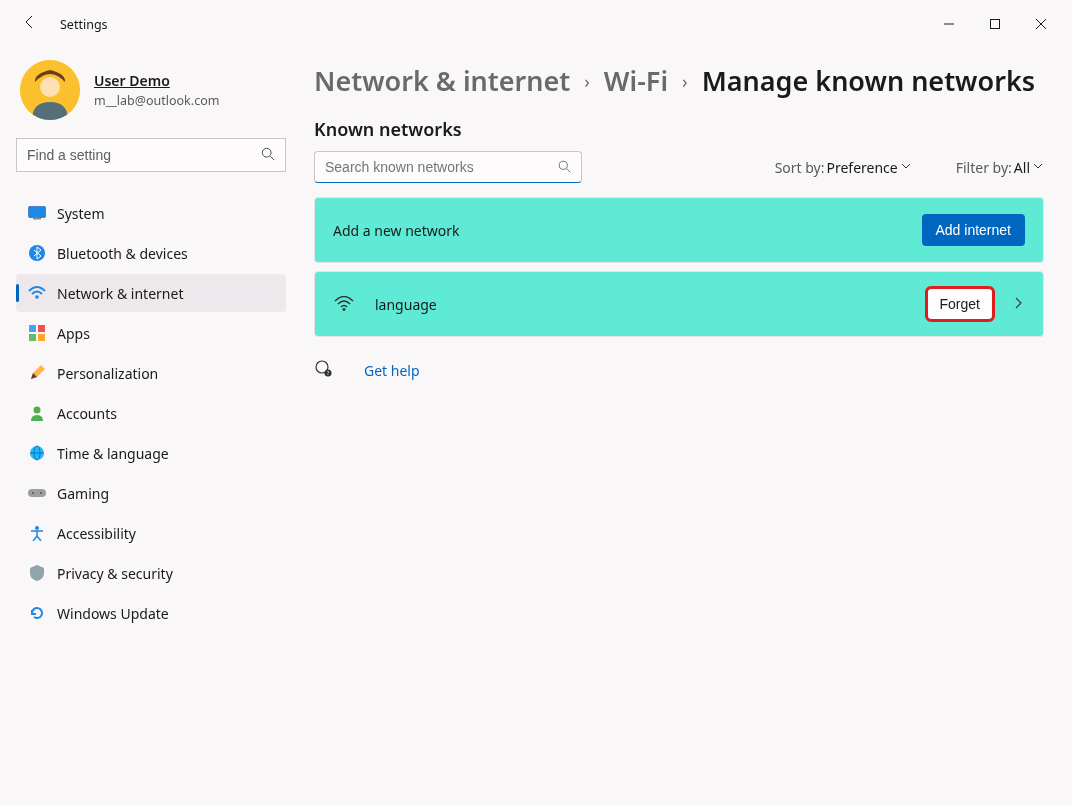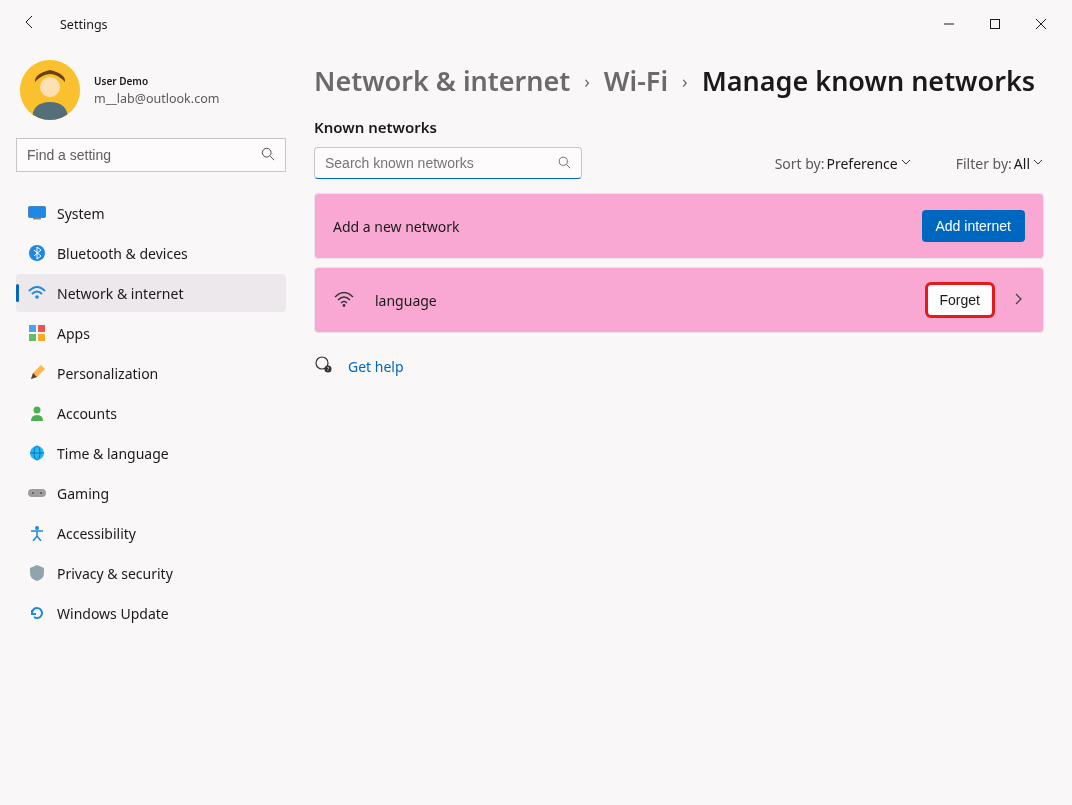--- a/index.html
+++ b/index.html
@@ -35,21 +35,21 @@
     padding: 10px 14px 0 16px;
     flex-shrink: 0;
   }
   .profile { display:flex; align-items:center; gap:14px; padding: 2px 4px 18px 4px; }
   .avatar {
     width: 60px; height:60px; border-radius:50%;
     background: radial-gradient(circle at 50% 45%, #ffcf33 0 60%, #f2b200 100%);
     display:flex; align-items:center; justify-content:center; overflow:hidden;
     position:relative;
   }
-  .profile-text .name { font-size:10px; font-weight:600; }
+  .profile-text .name { font-size:14px; font-weight:600;text-decoration:underline; }
   .profile-text .email { font-size:12.5px; color:#5a5a5a; margin-top:2px;}
 
   .searchbox {
     display:flex; align-items:center;
     height: 34px;
     border:1px solid #c9c6c8;
     border-radius:0;
     background:#fdfbfc;
     padding: 0 10px;
     margin-bottom: 22px;
@@ -87,40 +87,40 @@
     display:flex; align-items:center; gap:14px;
     font-size: 27px;
     font-weight:600;
     color:#6a6a6a;
     margin-bottom: 18px;
     flex-wrap: wrap;
   }
   .breadcrumb .sep { font-size:18px; color:#6a6a6a; font-weight:400;}
   .breadcrumb .current { color:#1a1a1a; }
 
-  .section-label { font-size:15px; font-weight:600; margin-bottom:10px; }
+  .section-label { font-size:18px; font-weight:600; margin-bottom:10px; }
 
   .toolbar-row { display:flex; align-items:center; gap:20px; margin-bottom:14px; flex-wrap:wrap;}
   .net-search {
     width: 268px; height:32px;
     display:flex; align-items:center;
     border:1px solid #c9c6c8;
     border-bottom:1.5px solid #0067c0;
     border-radius:4px;
     background:#fdfbfc;
     padding:0 10px;
   }
   .net-search input { flex:1; border:none; outline:none; background:transparent; font-size:14px;}
   .net-search input::placeholder{ color:#767676; }
   .spacer { flex:1; }
   .sortfilter { font-size:14px; color:#1a1a1a; display:flex; align-items:center; gap:2px;}
   .sortfilter .lbl { color:#5a5a5a; }
 
   .card {
-    background:#f9a8d4;
+    background:#5eead4;
     border:1px solid #e7e3e5;
     border-radius:4px;
     padding: 16px 18px;
     display:flex; align-items:center;
     margin-bottom:8px;
   }
   .card .title { font-size:14px; }
   .card .grow { flex:1; }
   .btn-primary {
     background:#0067c0; color:#fff; border:none;
@@ -128,21 +128,21 @@
     cursor:default;
   }
   .wifi-icon { width:22px; margin-right:20px; display:flex; align-items:center; justify-content:center;}
   .forget-btn {
     background:#fdfdfd; border:1px solid #d0cdcf; border-radius:4px;
     height:32px; padding:0 12px; font-size:14px; color:#1a1a1a;
     outline: 3px solid #e21b1b; outline-offset:-1px;
   }
   .row-chevron { margin-left:18px; color:#4a4a4a; }
 
-  .help-row { margin-top:22px; display:flex; align-items:center; gap:16px; font-size:14px;}
+  .help-row { margin-top:22px; display:flex; align-items:center; gap:32px; font-size:14px;}
   .help-row .link { color:#0067c0; }
 
   .chev { font-size:12px; }
 </style>
 </head>
 <body>
 
 <div class="titlebar">
   <div class="back">
     <svg width="16" height="16" viewBox="0 0 16 16">

